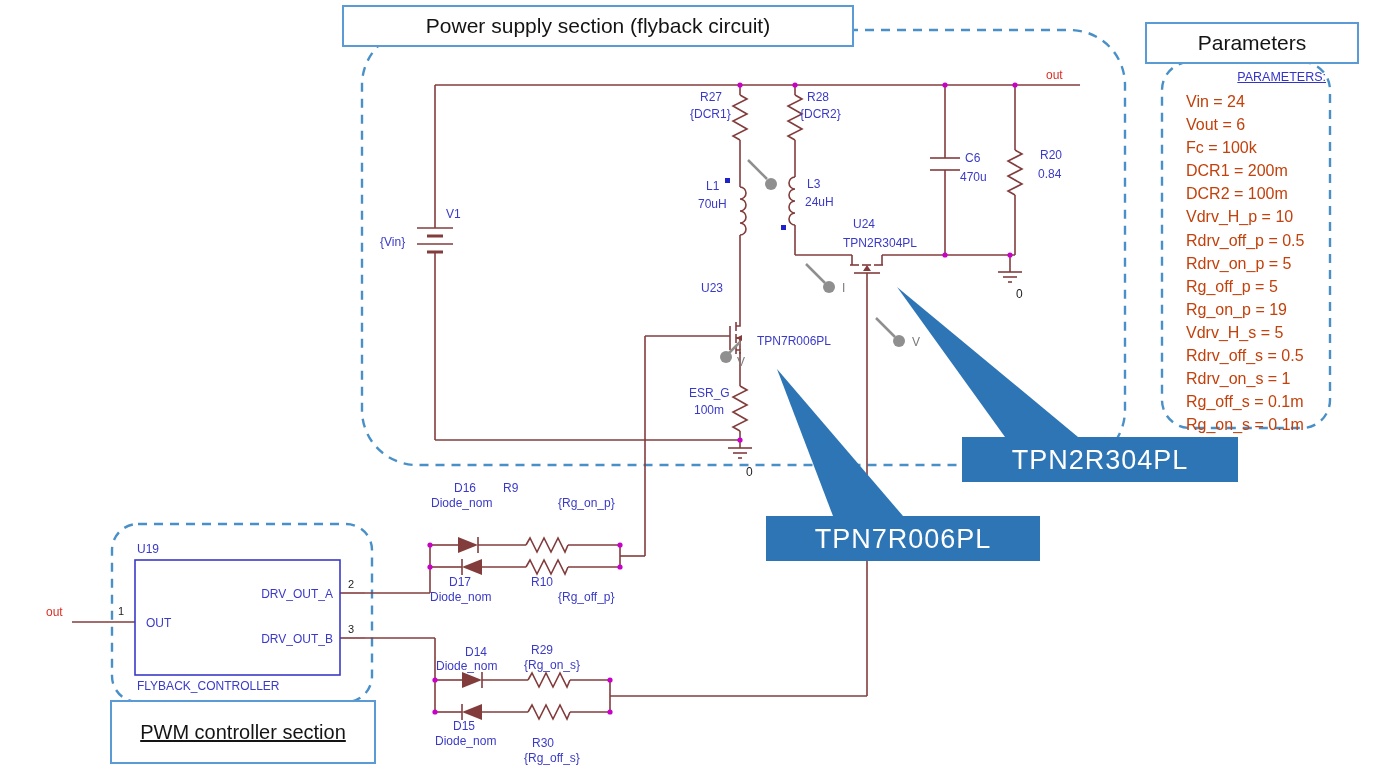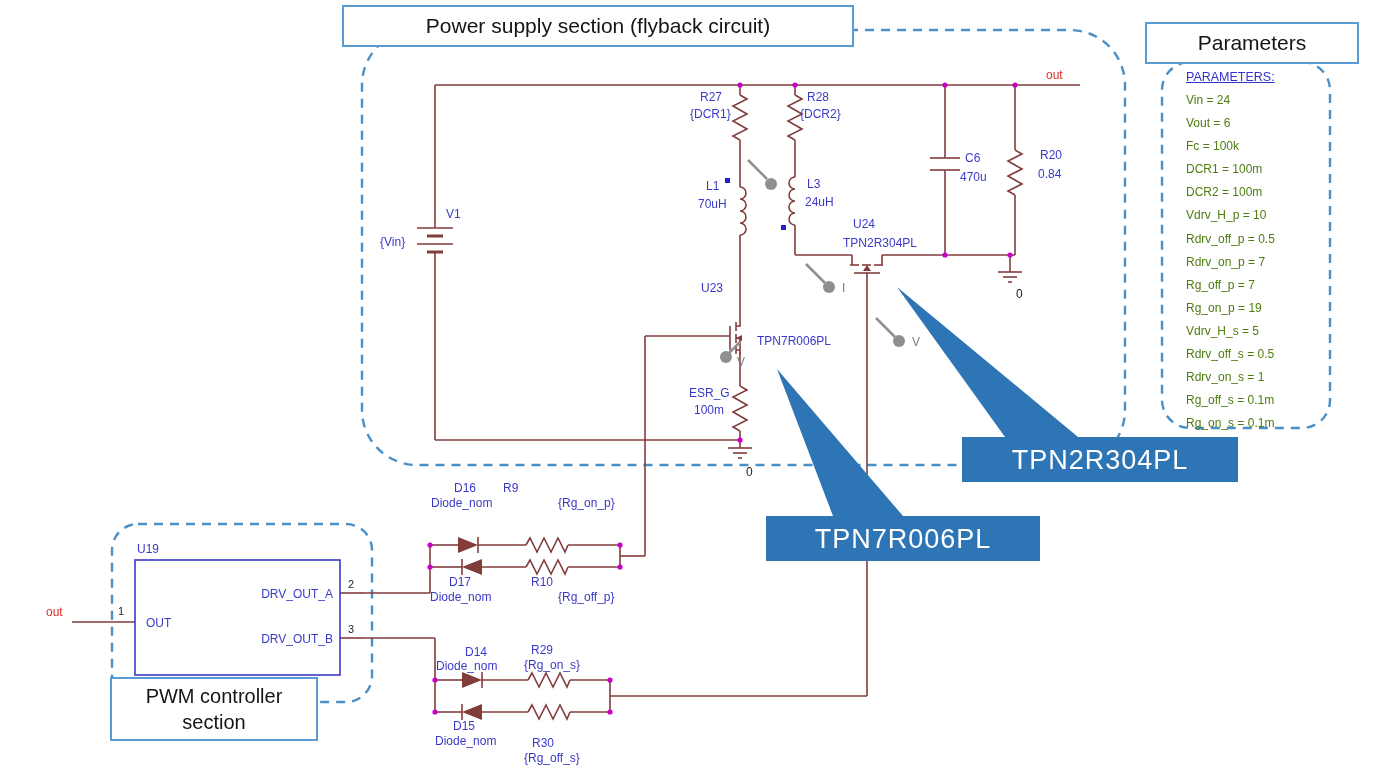--- a/index.html
+++ b/index.html
@@ -23,22 +23,22 @@
   .pol-dot{fill:#2020CC;stroke:none;}
   .ctrl-box{stroke:#3A3AC8;stroke-width:1.6;fill:#ffffff;}
   .callout-fill{fill:#2E75B6;stroke:none;}
   .callout-text{fill:#ffffff;font-size:27px;letter-spacing:1px;}
   .title-box{position:absolute;background:#fff;border:2px solid #5B9BD5;
              display:flex;align-items:center;justify-content:center;text-align:center;
              color:#141414;font-size:21px;}
   #pwm-label-box{font-size:20px;line-height:1.3;}
   #params-panel{position:absolute;left:1186px;top:70px;width:140px;}
   #params-panel .hdr{display:block;color:#3333CC;text-decoration:underline;
-                     font-size:12.5px;height:23px;}
-  #params-panel .itm{display:block;color:#4d7c0f;font-size:12px;height:23.1px;}
+                     font-size:12.5px;height:23px;text-align:right;}
+  #params-panel .itm{display:block;color:#c2410c;font-size:16px;height:23.1px;}
 </style>
 </head>
 <body>
 
 <div id="root">
 
 <svg width="1397" height="780" viewBox="0 0 1397 780">
 
   <g>
     <rect class="dashed" x="362" y="30" width="763" height="435" rx="55"></rect>
@@ -304,33 +304,33 @@
     <polygon class="callout-fill" points="777,369 833,516 903,516"></polygon>
     <rect class="callout-fill" x="766" y="516" width="274" height="45"></rect>
     <text class="callout-text" x="903" y="548" text-anchor="middle">TPN7R006PL</text>
   </g>
 </svg>
 
   <div class="title-box" id="power-title-box" style="left:342px;top:5px;width:508px;height:38px;">Power supply section (flyback circuit)</div>
 
   <div class="title-box" id="params-title-box" style="left:1145px;top:22px;width:210px;height:38px;">Parameters</div>
 
-  <div class="title-box" id="pwm-label-box" style="left:110px;top:677px;width:208px;height:64px;padding:0 28px;box-sizing:border-box;">PWM controller section</div>
+  <div class="title-box" id="pwm-label-box" style="left:110px;top:700px;width:266px;height:64px;padding:0 28px;box-sizing:border-box;text-decoration:underline;">PWM controller section</div>
 
   <div id="params-panel">
     <span class="hdr">PARAMETERS:</span>
     <span class="itm">Vin = 24</span>
     <span class="itm">Vout = 6</span>
     <span class="itm">Fc = 100k</span>
-    <span class="itm">DCR1 = 100m</span>
+    <span class="itm">DCR1 = 200m</span>
     <span class="itm">DCR2 = 100m</span>
     <span class="itm">Vdrv_H_p = 10</span>
     <span class="itm">Rdrv_off_p = 0.5</span>
-    <span class="itm">Rdrv_on_p = 7</span>
-    <span class="itm">Rg_off_p = 7</span>
+    <span class="itm">Rdrv_on_p = 5</span>
+    <span class="itm">Rg_off_p = 5</span>
     <span class="itm">Rg_on_p = 19</span>
     <span class="itm">Vdrv_H_s = 5</span>
     <span class="itm">Rdrv_off_s = 0.5</span>
     <span class="itm">Rdrv_on_s = 1</span>
     <span class="itm">Rg_off_s = 0.1m</span>
     <span class="itm">Rg_on_s = 0.1m</span>
   </div>
 
 </div>
 

